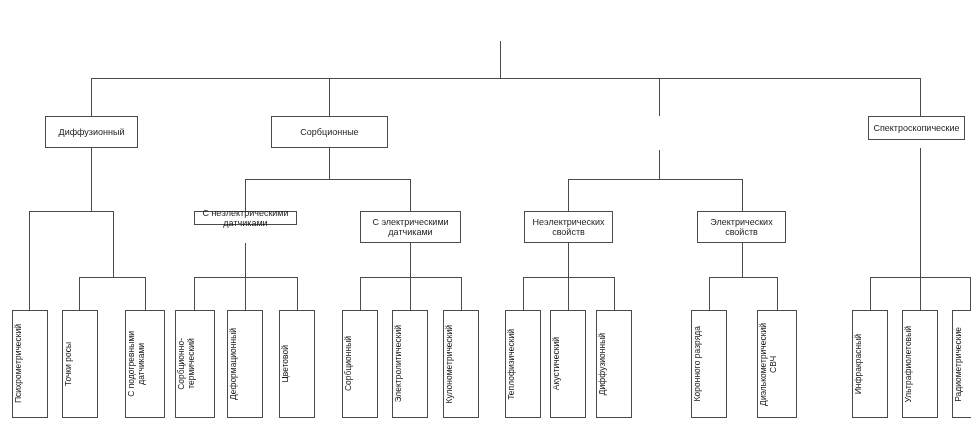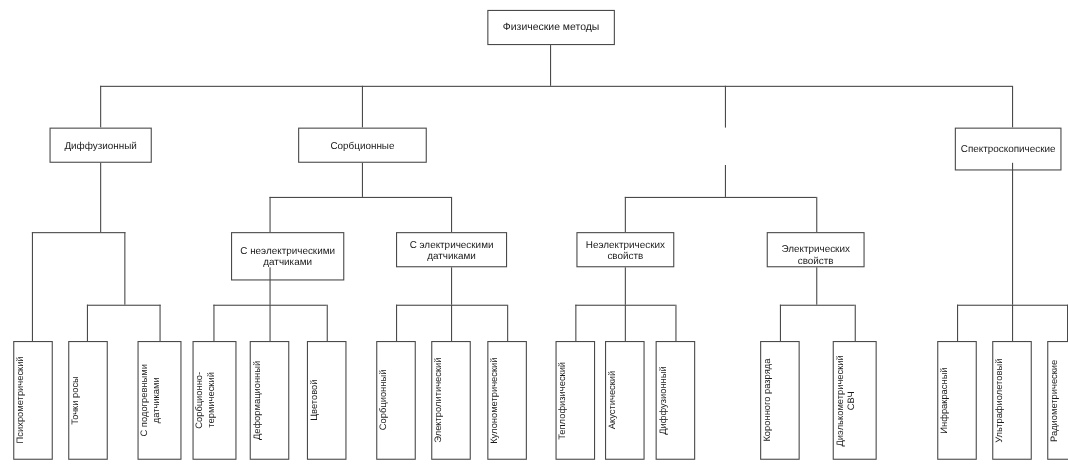--- a/index.html
+++ b/index.html
@@ -52,57 +52,54 @@
     background: #4a4a4a;
   }
   .ln.h { height: 1px; }
   .ln.v { width: 1px; }
 </style>
 </head>
 <body>
 
 <div id="diagram-root">
 
-  <div class="node level1" style="left:443px; top:9px; width:116px; height:32px;">
-    <span class="label">Физические методы</span>
-  </div>
 
   <div class="ln v" style="left:500px; top:41px; height:37px;"></div>
 
   <div class="ln h" style="left:91px; top:78px; width:829px;"></div>
 
   <div class="ln v" style="left:91px; top:78px; height:38px;"></div>
   <div class="ln v" style="left:329px; top:78px; height:38px;"></div>
   <div class="ln v" style="left:659px; top:78px; height:38px;"></div>
   <div class="ln v" style="left:920px; top:78px; height:38px;"></div>
 
   <div class="node level2" style="left:45px; top:116px; width:93px; height:32px;">
     <span class="label">Диффузионный</span>
   </div>
   <div class="node level2" style="left:271px; top:116px; width:117px; height:32px;">
     <span class="label">Сорбционные</span>
   </div>
-  <div class="node level2" style="left:868px; top:116px; width:97px; height:39px;">
+  <div class="node level2" style="left:868px; top:116px; width:97px; height:24px;">
     <span class="label">Спектроскопические</span>
   </div>
 
   <div class="ln v" style="left:91px; top:148px; height:63px;"></div>
   <div class="ln h" style="left:29px; top:211px; width:85px;"></div>
   <div class="ln v" style="left:29px; top:211px; height:99px;"></div>
   <div class="ln v" style="left:113px; top:211px; height:66px;"></div>
   <div class="ln h" style="left:79px; top:277px; width:67px;"></div>
   <div class="ln v" style="left:79px; top:277px; height:33px;"></div>
   <div class="ln v" style="left:145px; top:277px; height:33px;"></div>
 
   <div class="ln v" style="left:329px; top:148px; height:31px;"></div>
   <div class="ln h" style="left:245px; top:179px; width:165px;"></div>
   <div class="ln v" style="left:245px; top:179px; height:32px;"></div>
   <div class="ln v" style="left:410px; top:179px; height:32px;"></div>
 
-  <div class="node level3" style="left:194px; top:211px; width:103px; height:44px;margin-left:16px;">
+  <div class="node level3" style="left:194px; top:211px; width:103px; height:14px;">
     <span class="label">С неэлектрическими
 датчиками</span>
   </div>
   <div class="node level3" style="left:360px; top:211px; width:101px; height:32px;">
     <span class="label">С электрическими
 датчиками</span>
   </div>
 
   <div class="ln v" style="left:245px; top:243px; height:34px;"></div>
   <div class="ln h" style="left:194px; top:277px; width:103px;"></div>
@@ -118,21 +115,21 @@
 
   <div class="ln v" style="left:659px; top:150px; height:29px;"></div>
   <div class="ln h" style="left:568px; top:179px; width:174px;"></div>
   <div class="ln v" style="left:568px; top:179px; height:32px;"></div>
   <div class="ln v" style="left:742px; top:179px; height:32px;"></div>
 
   <div class="node level3" style="left:524px; top:211px; width:89px; height:32px;justify-content:flex-end;">
     <span class="label">Неэлектрических
 свойств</span>
   </div>
-  <div class="node level3" style="left:697px; top:211px; width:89px; height:32px;align-items:flex-end;">
+  <div class="node level3" style="left:697px; top:211px; width:89px; height:32px;">
     <span class="label">Электрических
 свойств</span>
   </div>
 
   <div class="ln v" style="left:568px; top:243px; height:34px;"></div>
   <div class="ln h" style="left:523px; top:277px; width:91px;"></div>
   <div class="ln v" style="left:523px; top:277px; height:33px;"></div>
   <div class="ln v" style="left:568px; top:277px; height:33px;"></div>
   <div class="ln v" style="left:614px; top:277px; height:33px;"></div>
 

